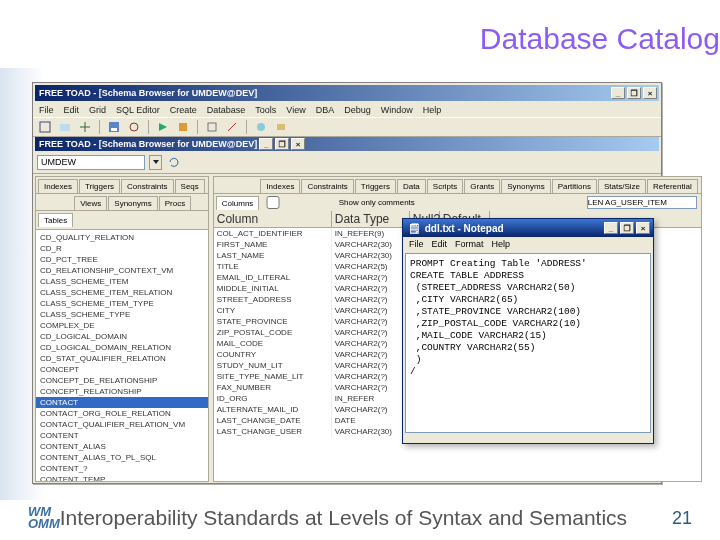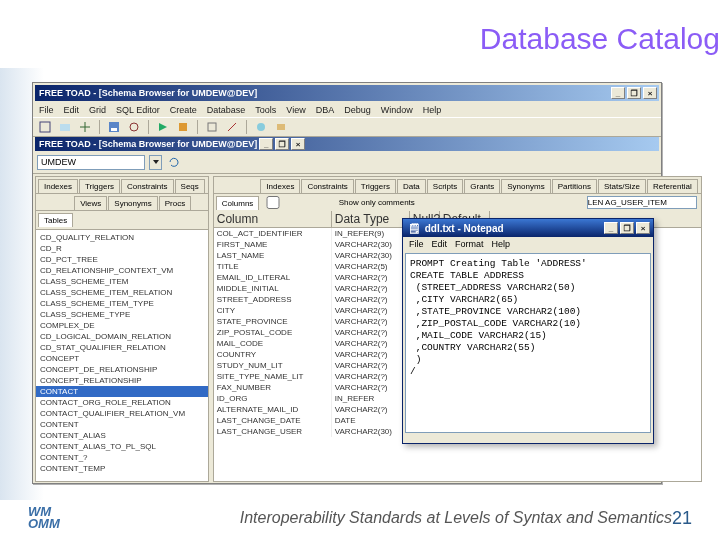--- a/index.html
+++ b/index.html
@@ -112,21 +112,21 @@
     margin:2px; border:1px solid #7f9db9; background:#fff;
     height:180px; padding:4px; font-family: "Courier New", monospace;
     font-size:9.5px; color:#000; white-space:pre; overflow:hidden; line-height:12px;
   }
 
   .footer {
     position:absolute; bottom:10px; left:0; right:0;
     display:flex; align-items:center; padding:0 28px;
   }
   .footer .logo { color:#3b6fa7; font-style:italic; font-weight:bold; font-size:13px; line-height:12px; }
-  .footer .ftext { flex:1; text-align:right; color:#555; font-size:16px;font-style:italic; }
+  .footer .ftext { flex:1; text-align:left; color:#555; font-size:21px; }
   .footer .pgnum { color:#2a5a8a; font-size:18px; }
   .bg-band {
     position:absolute; left:0; top:68px; bottom:40px; width:44px;
     background: linear-gradient(to right, rgba(120,160,200,0.28), rgba(255,255,255,0));
     z-index:0;
   }
 </style>
 </head>
 <body>
 
@@ -268,20 +268,21 @@
         <div class="object-list" id="obj-list">
             <div class="item">CD_QUALITY_RELATION</div>
             <div class="item">CD_R</div>
             <div class="item">CD_PCT_TREE</div>
             <div class="item">CD_RELATIONSHIP_CONTEXT_VM</div>
             <div class="item">CLASS_SCHEME_ITEM</div>
             <div class="item">CLASS_SCHEME_ITEM_RELATION</div>
             <div class="item">CLASS_SCHEME_ITEM_TYPE</div>
             <div class="item">CLASS_SCHEME_TYPE</div>
             <div class="item">COMPLEX_DE</div>
+            <div class="item">CD_LOGICAL_DOMAIN</div>
             <div class="item">CD_LOGICAL_DOMAIN_RELATION</div>
             <div class="item">CD_STAT_QUALIFIER_RELATION</div>
             <div class="item">CONCEPT</div>
             <div class="item">CONCEPT_DE_RELATIONSHIP</div>
             <div class="item">CONCEPT_RELATIONSHIP</div>
             <div class="item sel">CONTACT</div>
             <div class="item">CONTACT_ORG_ROLE_RELATION</div>
             <div class="item">CONTACT_QUALIFIER_RELATION_VM</div>
             <div class="item">CONTENT</div>
             <div class="item">CONTENT_ALIAS</div>

